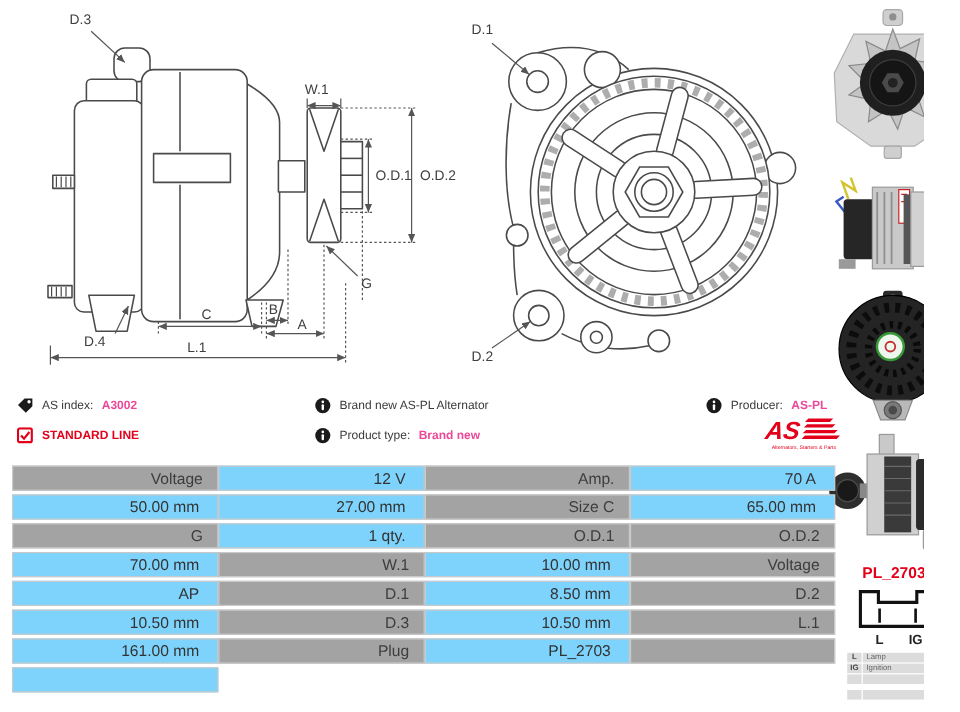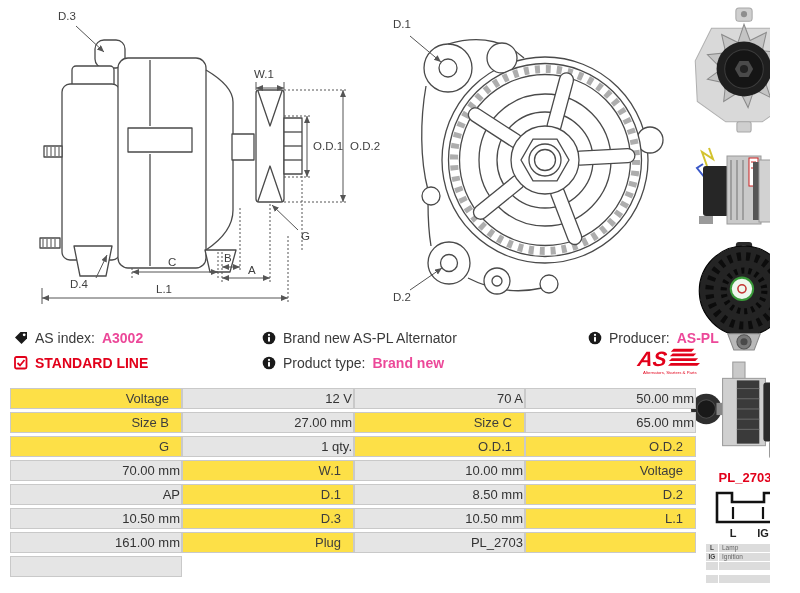--- a/index.html
+++ b/index.html
@@ -22,34 +22,34 @@
   .plug-name { position:absolute; left:690px; top:470px; width:110px; text-align:center;
                font-size:13px; font-weight:bold; color:#e2001a; }
   .plug-draw { position:absolute; left:714px; top:490px; width:68px; height:52px; }
   .plug-legend { position:absolute; left:706px; top:544px; width:84px; font-size:6.5px; }
   .plug-legend .lrow { display:grid; grid-template-columns:12px 71px; column-gap:1px; margin-bottom:1px; }
   .plug-legend .lrow.spaced { margin-top:5px; }
   .plug-legend .pc { background:#dcdcdc; height:8px; line-height:8px; text-align:center; font-weight:bold; color:#444; }
   .plug-legend .dc { background:#dcdcdc; height:8px; line-height:8px; padding-left:3px; color:#666; }
   
   .info-item { position:absolute; height:16px; display:flex; align-items:center; gap:7px;
-               font-size:14px; color:#3a3a3a; white-space:nowrap; }
+               font-size:10px; color:#3a3a3a; white-space:nowrap; }
   .info-item svg { flex:0 0 auto; }
   .r1 { top:330px; } .r2 { top:355px; }
   .c1 { left:14px; } .c2 { left:262px; } .c3 { left:588px; }
   .bold { font-weight:bold; color:#ec4899; }
   .redline { color:#e2001a; font-weight:bold; }
   .as-logo { position:absolute; left:632px; top:346px; width:72px; height:32px; }
   
   .spec-table { position:absolute; left:10px; top:388px; width:686px;
                 display:grid; grid-template-columns:172px 172px 171px 171px;
                 grid-auto-rows:21px; row-gap:3px; font-size:13px; }
   .spec-table .cell { border:1px solid #c9c9c9; line-height:19px; text-align:right; overflow:hidden; }
-  .spec-table .lbl { background:#fde047; padding-right:12px; color:#3d3d3d; }
-  .spec-table .val { background:#e5e5e5; padding-right:1px; color:#333; }
+  .spec-table .lbl { background:#a3a3a3; padding-right:12px; color:#3d3d3d; }
+  .spec-table .val { background:#7dd3fc; padding-right:15px; color:#333; }
 </style>
 </head>
 <body>
 
 <div class="page">
 
   <svg class="drawing" viewBox="0 0 690 326">
     <defs>
       <marker id="ahE" markerWidth="9" markerHeight="8" refX="7" refY="3" orient="auto" markerUnits="userSpaceOnUse">
         <path d="M0,0 L7,3 L0,6 Z" fill="#555"></path>
@@ -321,24 +321,24 @@
       <polygon points="43,8 68,8 65,11 40,11"></polygon>
       <polygon points="42,13 70,13 67,16 39,16"></polygon>
       <polygon points="41,18 72,18 69,21 38,21"></polygon>
     </g>
     <text x="40" y="30" text-anchor="middle" font-size="4.6" fill="#e2001a">Alternators, Starters &amp; Parts</text>
   </svg>
 
   <div class="spec-table">
     <div class="cell lbl">Voltage</div>
     <div class="cell val">12 V</div>
+    <div class="cell lbl">Amp.</div>
     <div class="cell val">70 A</div>
 
     <div class="cell val">50.00 mm</div>
-    <div class="cell lbl">Size B</div>
     <div class="cell val">27.00 mm</div>
 
     <div class="cell lbl">Size C</div>
     <div class="cell val">65.00 mm</div>
     <div class="cell lbl">G</div>
     <div class="cell val">1 qty.</div>
 
     <div class="cell lbl">O.D.1</div>
     <div class="cell lbl">O.D.2</div>
     <div class="cell val">70.00 mm</div>

